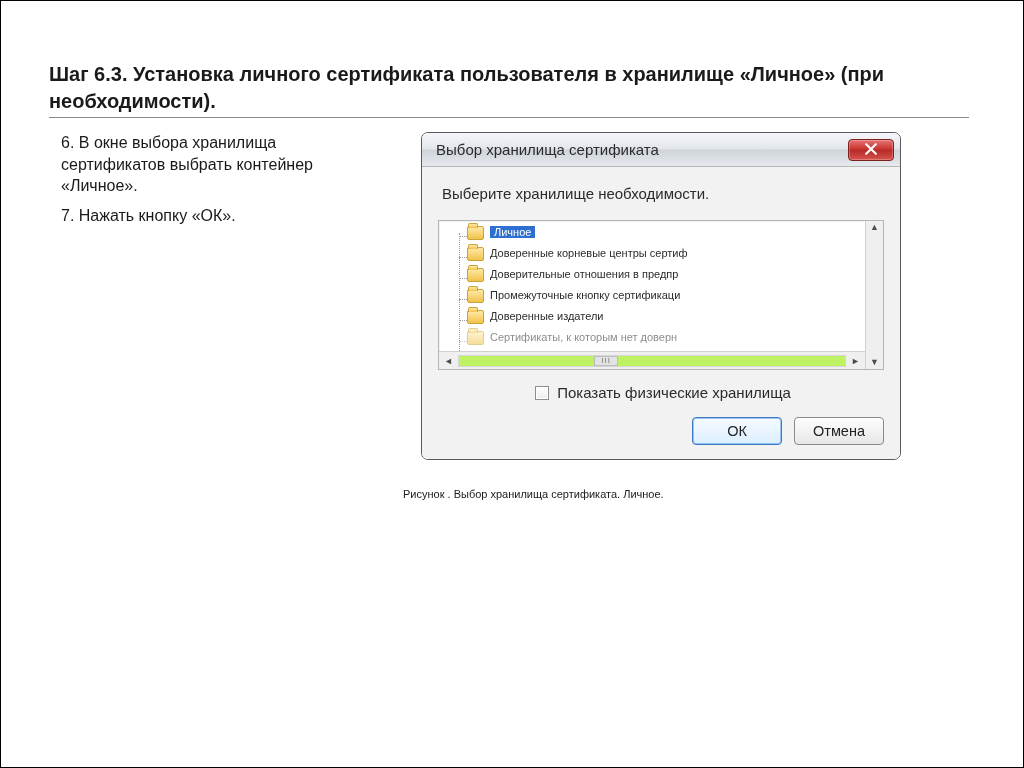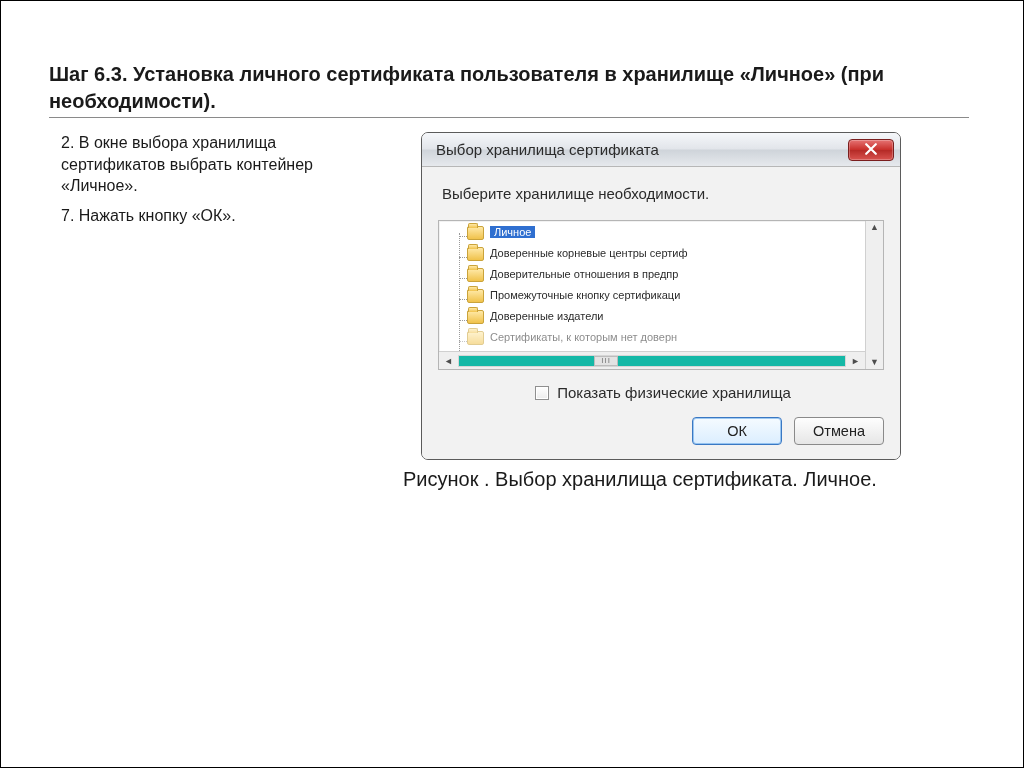--- a/index.html
+++ b/index.html
@@ -32,22 +32,22 @@
   }
   .instructions {
     width: 310px;
     font-size: 16px;
     line-height: 1.35;
     padding-left: 12px;
   }
   .instructions p { margin: 0 0 8px 0; }
   .right-col { width: 520px; }
   .caption {
-    font-size: 20px;
-    margin-top: 8px;
+    font-size: 11px;
+    margin-top: 28px;
     text-align: left;
     padding-left: 4px;
   }
 
   
   .win7 {
     width: 480px;
     border: 1px solid #5b5b5b;
     border-radius: 7px;
     background: #ffffff;
@@ -176,21 +176,21 @@
     border-top: 1px solid #d0d0d0;
     display: flex;
     align-items: center;
     padding: 0 2px;
     gap: 2px;
   }
   .hscroll .arrow-h { font-size: 9px; color: #4d4d4d; padding: 0 3px; }
   .hscroll .track {
     flex: 1;
     height: 12px;
-    background: #14b8a6;
+    background: #bef264;
     border: 1px solid #d6d6d6;
     position: relative;
   }
   .hscroll .thumb {
     position: absolute;
     left: 35%;
     width: 24px;
     height: 100%;
     background: #e3e3e3;
     border: 1px solid #bcbcbc;
@@ -241,21 +241,21 @@
   }
 </style>
 </head>
 <body>
 
 <div class="page">
   <h2 class="heading">Шаг 6.3. Установка личного сертификата пользователя в хранилище «Личное» (при необходимости).</h2>
 
   <div class="content-row">
     <div class="instructions">
-      <p>2. В окне выбора хранилища сертификатов выбрать контейнер «Личное».</p>
+      <p>6. В окне выбора хранилища сертификатов выбрать контейнер «Личное».</p>
       <p>7. Нажать кнопку «ОК».</p>
     </div>
 
     <div class="right-col">
       <div class="win7">
         <div class="titlebar">
           <span class="title">Выбор хранилища сертификата</span>
           <div class="close-btn">
             <span>
               <svg viewBox="0 0 10 10">

